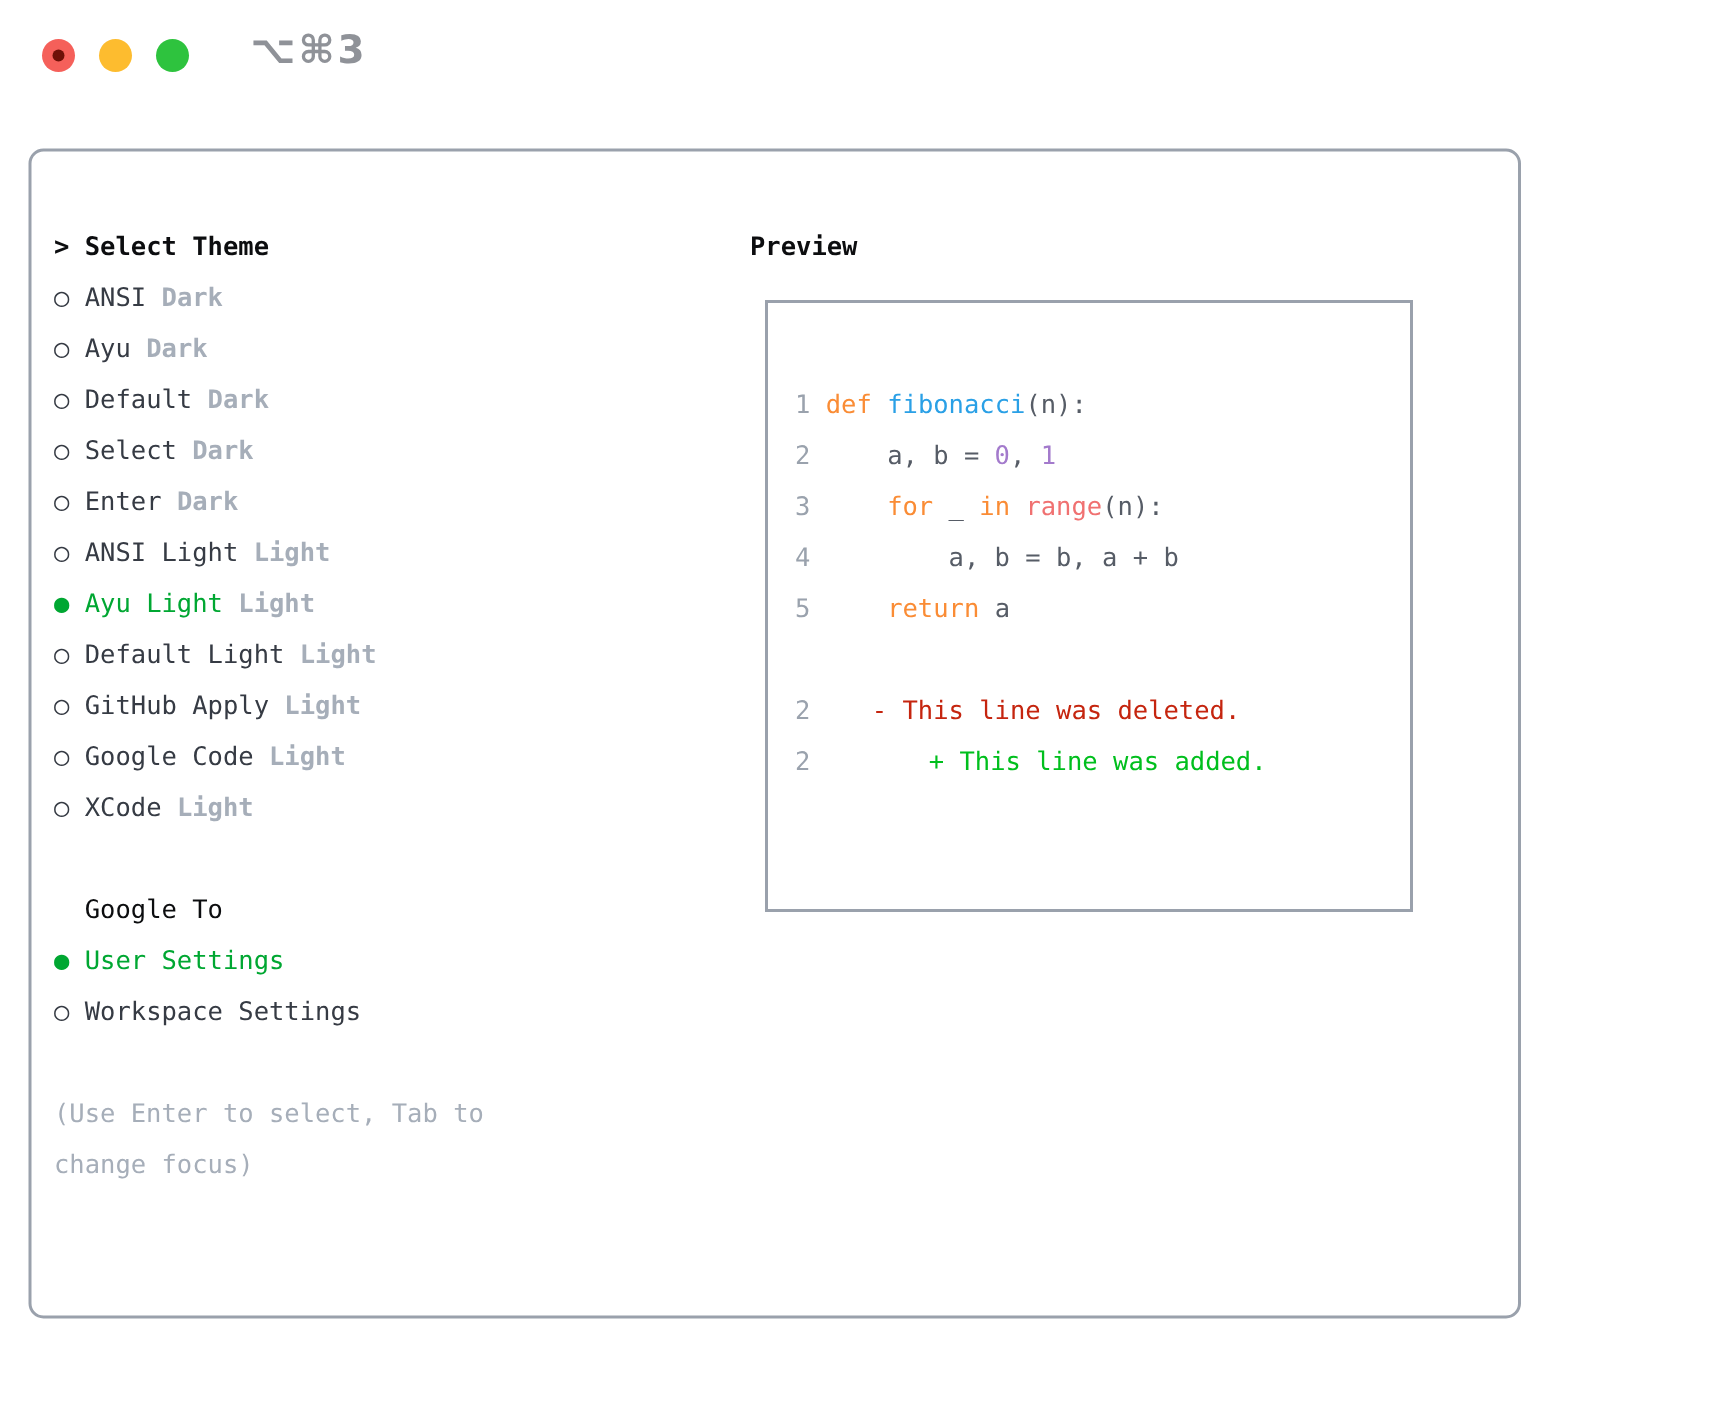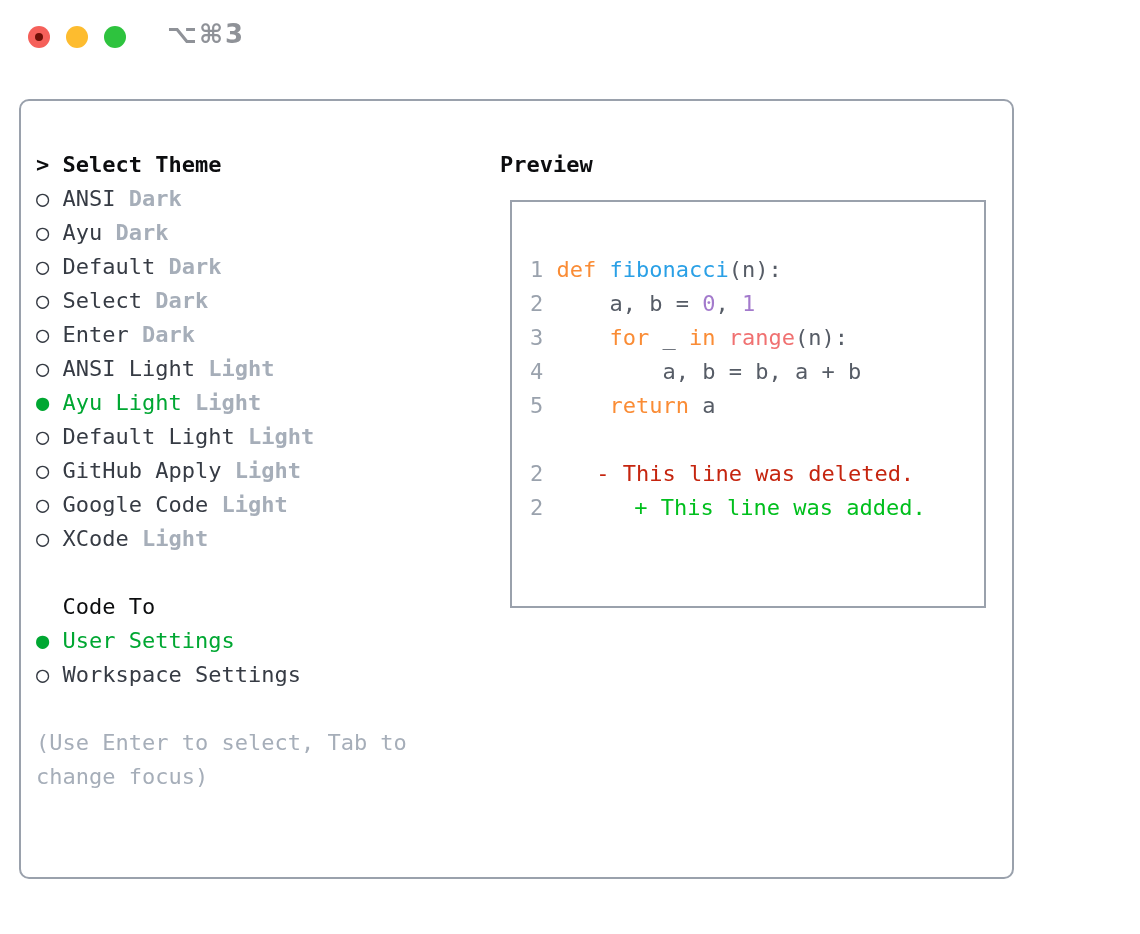--- a/index.html
+++ b/index.html
@@ -18,32 +18,32 @@
     position:absolute;left:167px;top:19px;
     font-family:"DejaVu Sans","Liberation Sans",sans-serif;
     font-size:26px;font-weight:600;letter-spacing:2px;
     color:var(--c-titlebar_text);
   }
   
   .panel{
     position:absolute;left:19px;top:99px;width:995px;height:780px;
     box-sizing:border-box;border:2px solid var(--c-panel_border);border-radius:10px;
   }
-  .row{height:34px;line-height:34px;font-size:22px;white-space:pre;}
+  .row{height:34px;line-height:34px;font-size:17px;white-space:pre;}
   .listcol{position:absolute;left:36px;top:148px;}
   .hdr{font-weight:bold;color:var(--c-heading);}
   .hdr2{color:var(--c-heading);}
   .marker,.name{color:var(--c-list_text);}
   .tag{color:var(--c-muted);font-weight:bold;}
   .hint{color:var(--c-muted);}
   .sel{color:var(--c-selection_green);}
   
   .preview-title{position:absolute;left:500px;top:148px;}
   .preview-box{
-    position:absolute;left:510px;top:200px;width:476px;height:408px;
+    position:absolute;left:510px;top:200px;width:432px;height:408px;
     box-sizing:border-box;border:2px solid var(--c-panel_border);background:#fff;
   }
   .codecol{position:absolute;left:18px;top:51px;}
   .t-ln{color:var(--c-line_number);}
   .t-fg{color:var(--c-code_text);}
   .t-kw{color:var(--c-keyword_orange);}
   .t-fn{color:var(--c-function_blue);}
   .t-cn{color:var(--c-number_purple);}
   .t-bi{color:var(--c-builtin_coral);}
   .t-ctx{color:var(--c-context_gray);}
@@ -71,21 +71,21 @@
     <div class="row"><span class="marker">○</span> <span class="name">Default</span> <span class="tag">Dark</span></div>
     <div class="row"><span class="marker">○</span> <span class="name">Select</span> <span class="tag">Dark</span></div>
     <div class="row"><span class="marker">○</span> <span class="name">Enter</span> <span class="tag">Dark</span></div>
     <div class="row"><span class="marker">○</span> <span class="name">ANSI Light</span> <span class="tag">Light</span></div>
     <div class="row"><span class="marker sel">●</span> <span class="name sel">Ayu Light</span> <span class="tag">Light</span></div>
     <div class="row"><span class="marker">○</span> <span class="name">Default Light</span> <span class="tag">Light</span></div>
     <div class="row"><span class="marker">○</span> <span class="name">GitHub Apply</span> <span class="tag">Light</span></div>
     <div class="row"><span class="marker">○</span> <span class="name">Google Code</span> <span class="tag">Light</span></div>
     <div class="row"><span class="marker">○</span> <span class="name">XCode</span> <span class="tag">Light</span></div>
     <div class="row"></div>
-    <div class="row"><span class="marker"> </span> <span class="hdr2">Code To</span></div>
+    <div class="row"><span class="marker"> </span> <span class="hdr2">Google To</span></div>
     <div class="row"><span class="marker sel">●</span> <span class="name sel">User Settings</span></div>
     <div class="row"><span class="marker">○</span> <span class="name">Workspace Settings</span></div>
     <div class="row"></div>
     <div class="row"><span class="hint">(Use Enter to select, Tab to</span></div>
     <div class="row"><span class="hint">change focus)</span></div>
   </div>
 
   <div class="row preview-title"><span class="hdr">Preview</span></div>
 
   <div class="preview-box">

